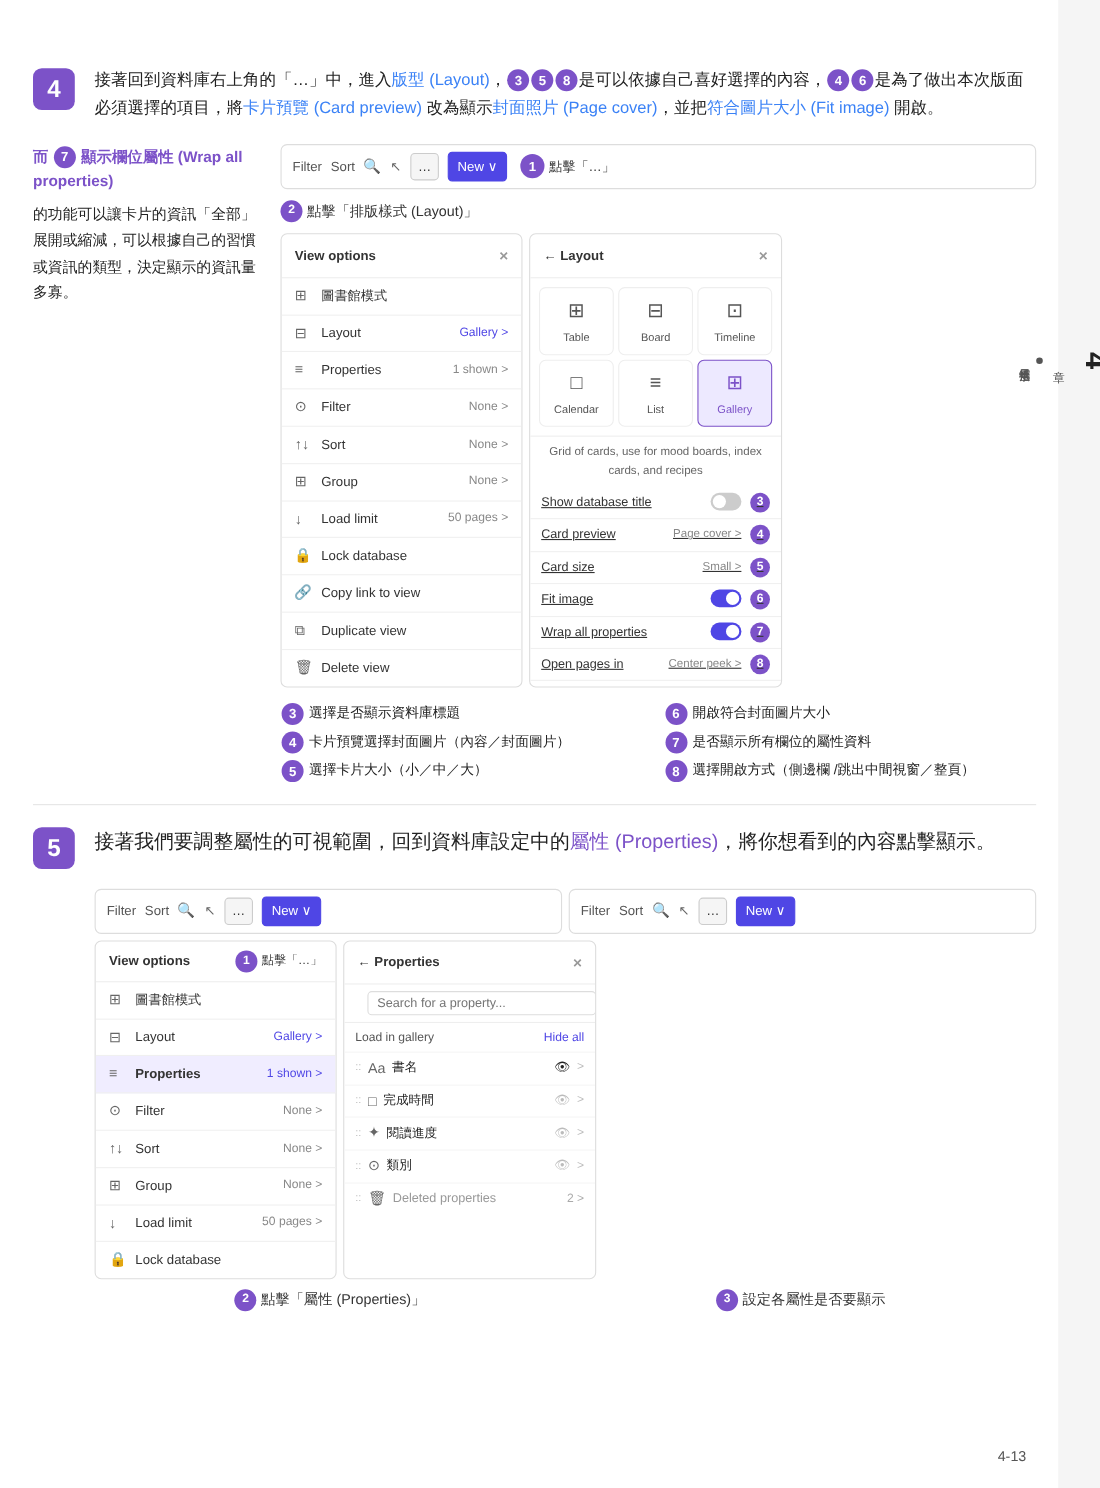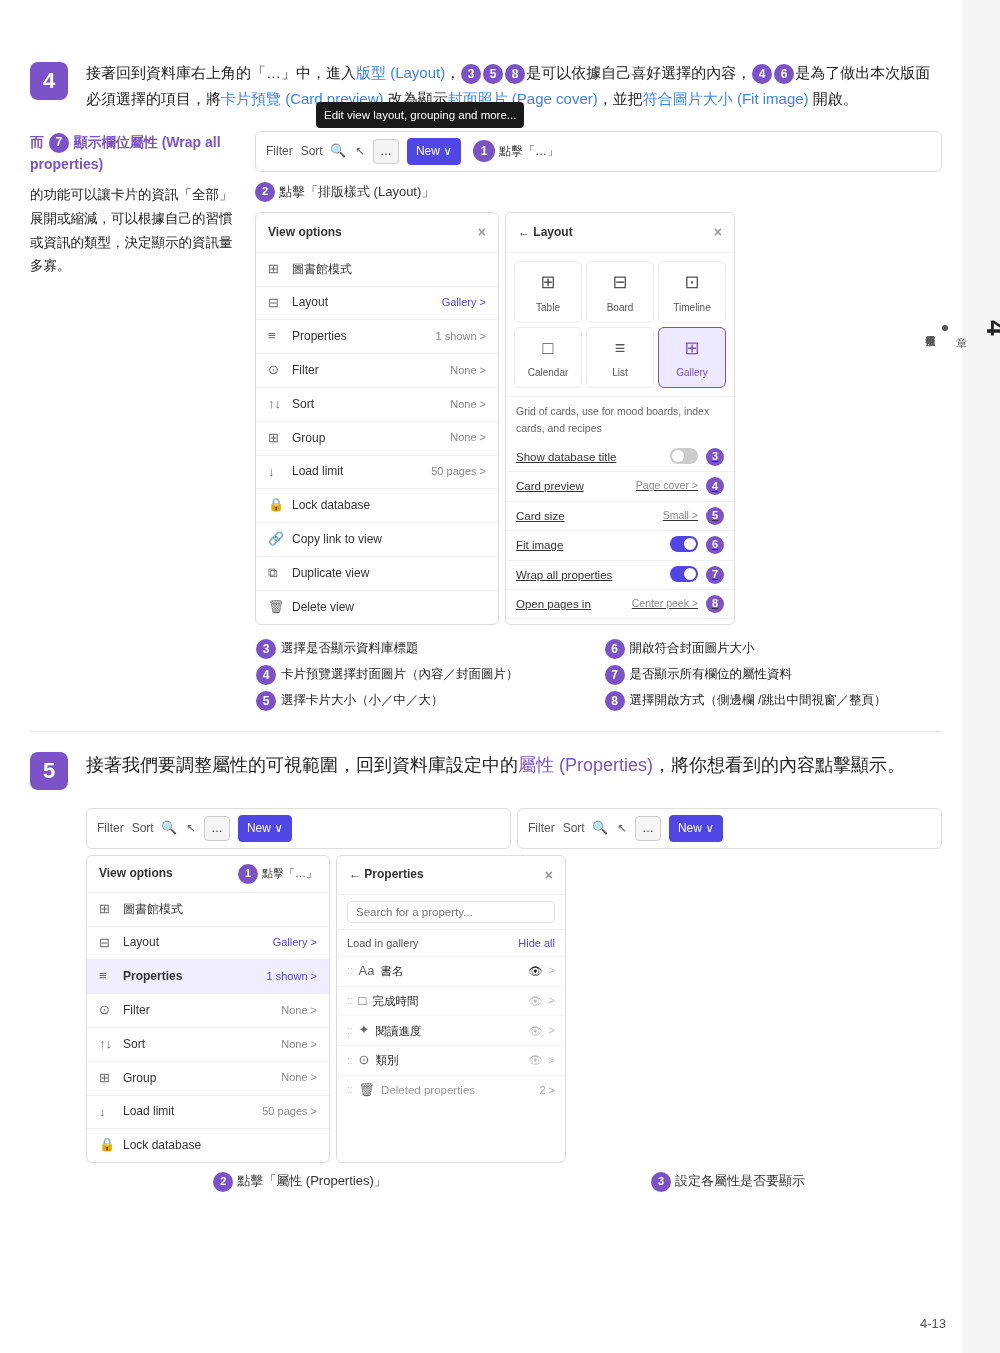--- a/index.html
+++ b/index.html
@@ -208,21 +208,21 @@
     }
 
     
     .panel-mock {
       background: #fff;
       border: 1px solid #ddd;
       border-radius: 6px;
       overflow: hidden;
       font-size: 12px;
     }
-    .panel-mock.view-options { width: 244px; }
+    .panel-mock.view-options { width: 220px; }
     .panel-mock.layout-panel { width: 230px; }
 
     .panel-header {
       font-size: 12px;
       font-weight: 600;
       padding: 8px 12px;
       color: #333;
       border-bottom: 1px solid #eee;
       display: flex;
       align-items: center;
@@ -272,20 +272,21 @@
       border-color: #7c52c8;
       color: #7c52c8;
     }
     .layout-option .layout-icon { font-size: 18px; }
 
     .layout-desc {
       padding: 6px 10px;
       font-size: 10.5px;
       color: #666;
       border-top: 1px solid #eee;
+      text-align: center;
     }
 
     .toggle-row {
       display: flex;
       align-items: flex-start;
       padding: 5px 10px;
       gap: 8px;
       border-bottom: 1px solid #f0f0f0;
       font-size: 11.5px;
       color: #333;
@@ -346,20 +347,21 @@
       border-bottom: 1px solid #eee;
     }
     .props-search input {
       width: 100%;
       border: 1px solid #ddd;
       border-radius: 4px;
       padding: 4px 8px;
       font-size: 11.5px;
       color: #aaa;
       outline: none;
+      margin-left: 11px;
     }
     .props-section-header {
       display: flex;
       align-items: center;
       justify-content: space-between;
       padding: 5px 10px 3px;
       font-size: 11px;
       color: #555;
     }
     .props-section-header .show-hide {
@@ -386,21 +388,21 @@
       font-size: 18px;
       line-height: 1.75;
       color: #222;
     }
     .section5-desc .highlight-purple { color: #7c52c8; font-weight: 500; }
 
     
     .page-number {
       position: absolute;
       bottom: 18px;
-      right: 54px;
+      right: 67px;
       font-size: 13px;
       color: #555;
       margin-left: 31px;
     }
 
     
     .step-label {
       font-size: 13px;
       color: #333;
       font-weight: 500;
@@ -461,21 +463,20 @@
         </div>
         <div class="ann-body">
           的功能可以讓卡片的資訊「全部」展開或縮減，可以根據自己的習慣或資訊的類型，決定顯示的資訊量多寡。
         </div>
       </div>
 
       <div class="mock-ui-col">
 
         <div style="position:relative; margin-bottom: 4px;">
           <div class="toolbar-mock">
-            <div class="tooltip-box">Edit view layout, grouping and more...</div>
             <span class="toolbar-label">Filter</span>
             <span class="toolbar-label">Sort</span>
             <span>🔍</span>
             <span style="font-size:12px;color:#666;">↖</span>
             <span class="toolbar-btn" style="padding:2px 6px;">…</span>
             <span class="toolbar-btn new-btn">
               <span>New</span> <span>∨</span>
             </span>
             <span class="click-label">
               <span class="step-badge">1</span>

